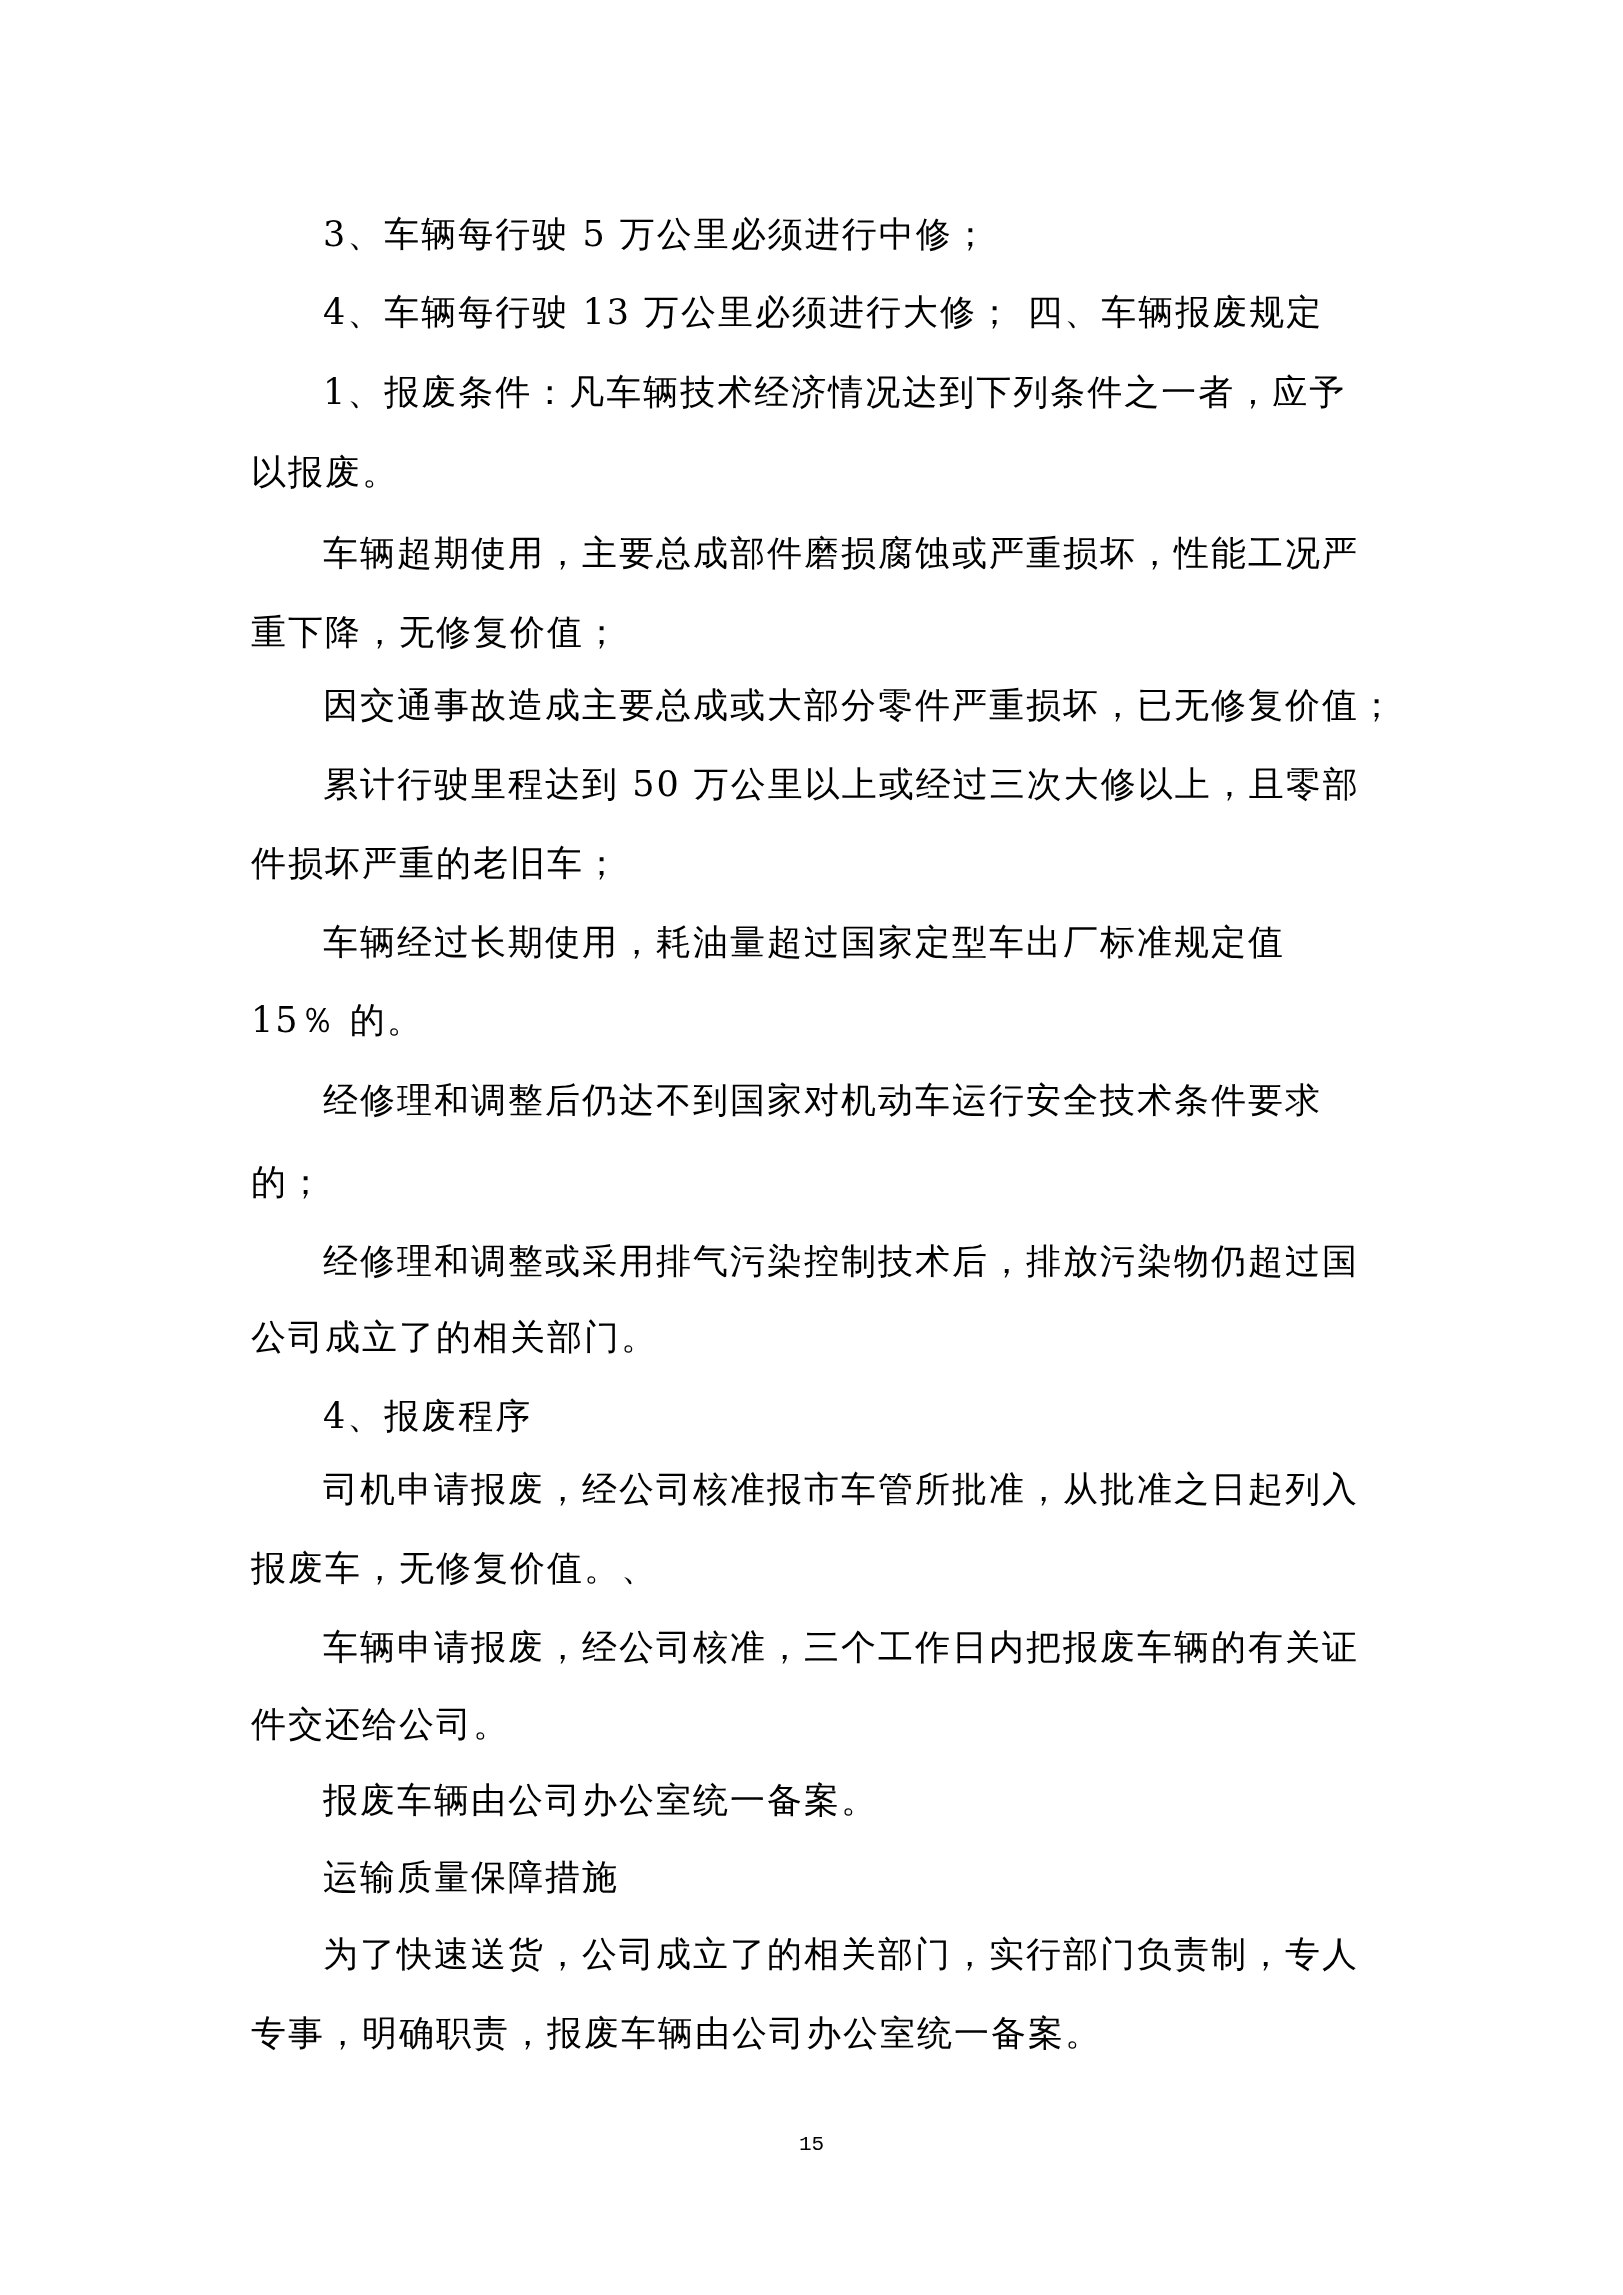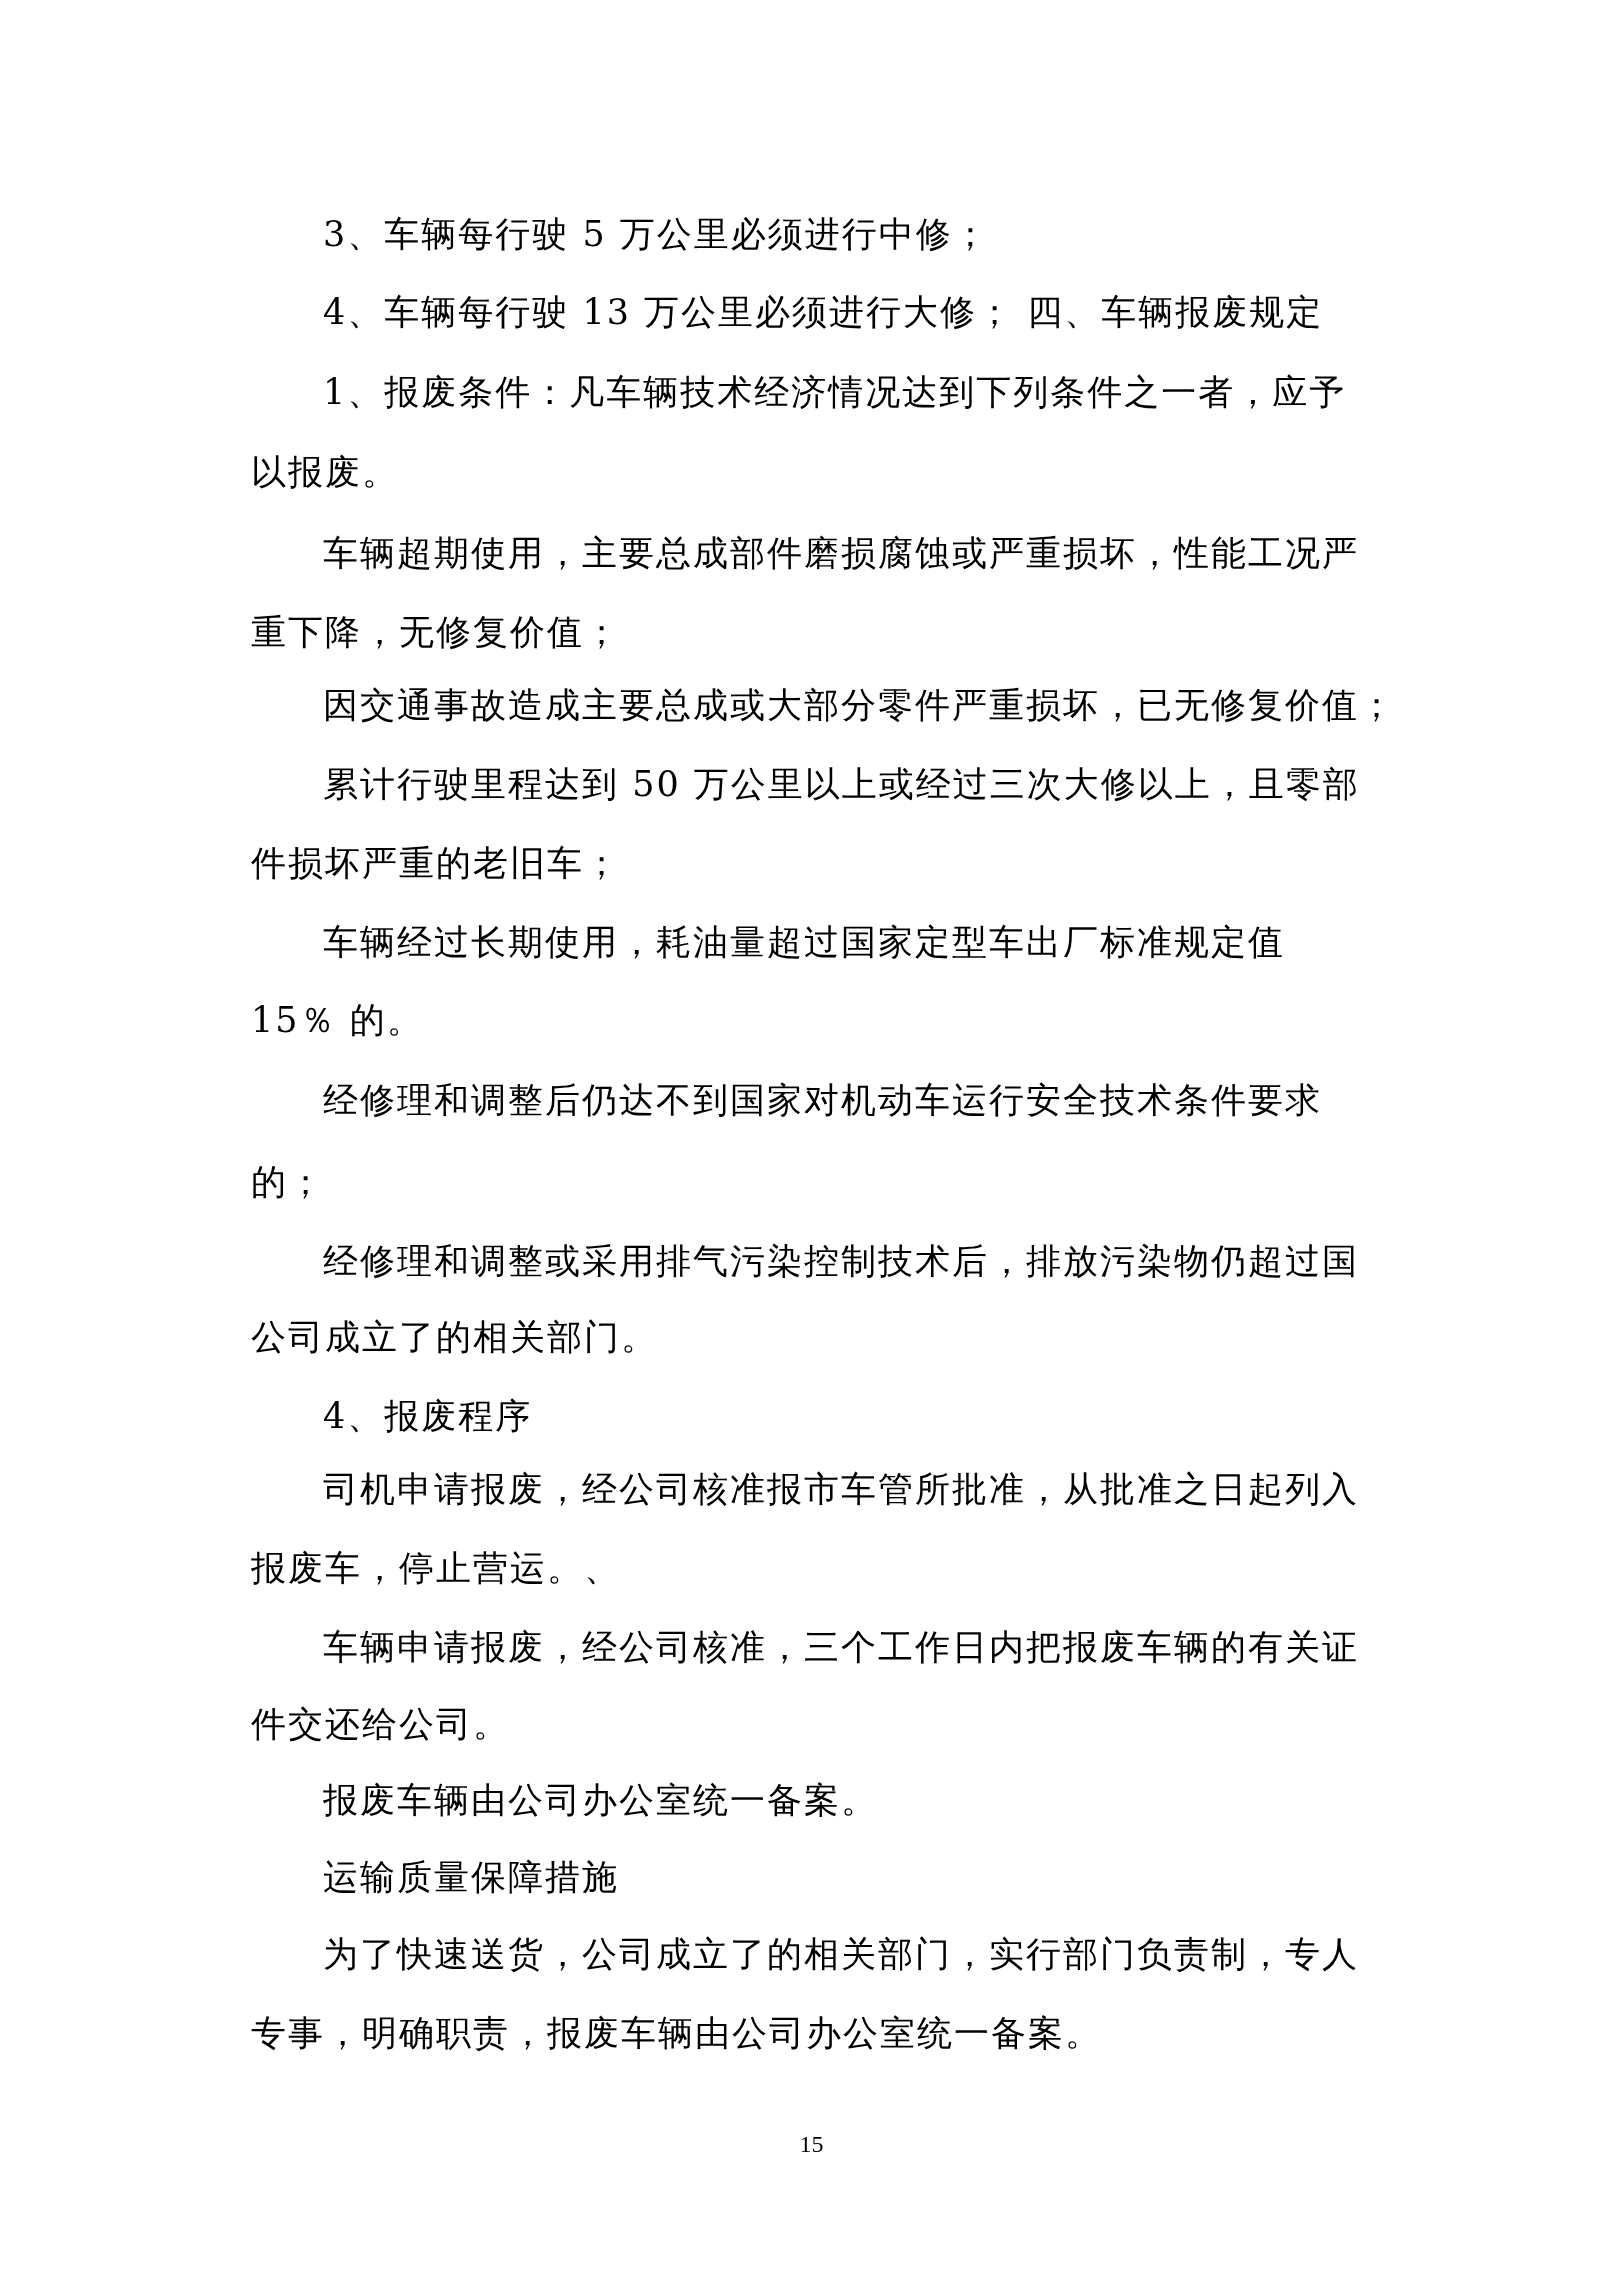--- a/index.html
+++ b/index.html
@@ -33,22 +33,22 @@
     white-space: nowrap;
     letter-spacing: 2px;
   }
   .line.indent { left: 323px; width: 1067px; }
   .page-number {
     position: absolute;
     left: 0;
     width: 1623px;
     top: 2130px;
     text-align: center;
-    font-family: Liberation Serif, serif;
-    font-size: 24px;
+    font-family: Liberation Mono, monospace;
+    font-size: 21px;
     line-height: 29px;
   }
 </style>
 </head>
 <body>
 
 <div class="page">
   <div class="line indent" style="top:211px">3、车辆每行驶 5 万公里必须进行中修；</div>
   <div class="line indent" style="top:289px">4、车辆每行驶 13 万公里必须进行大修；  四、车辆报废规定</div>
   <div class="line indent" style="top:369px">1、报废条件：凡车辆技术经济情况达到下列条件之一者，应予</div>
@@ -59,21 +59,21 @@
   <div class="line indent" style="top:761px">累计行驶里程达到 50 万公里以上或经过三次大修以上，且零部</div>
   <div class="line" style="top:840px">件损坏严重的老旧车；</div>
   <div class="line indent" style="top:919px">车辆经过长期使用，耗油量超过国家定型车出厂标准规定值</div>
   <div class="line" style="top:997px">15％ 的。</div>
   <div class="line indent" style="top:1077px">经修理和调整后仍达不到国家对机动车运行安全技术条件要求</div>
   <div class="line" style="top:1159px">的；</div>
   <div class="line indent" style="top:1238px">经修理和调整或采用排气污染控制技术后，排放污染物仍超过国</div>
   <div class="line" style="top:1314px">公司成立了的相关部门。</div>
   <div class="line indent" style="top:1393px">4、报废程序</div>
   <div class="line indent" style="top:1466px">司机申请报废，经公司核准报市车管所批准，从批准之日起列入</div>
-  <div class="line" style="top:1545px">报废车，停止营运。、</div>
+  <div class="line" style="top:1545px">报废车，无修复价值。、</div>
   <div class="line indent" style="top:1624px">车辆申请报废，经公司核准，三个工作日内把报废车辆的有关证</div>
   <div class="line" style="top:1701px">件交还给公司。</div>
   <div class="line indent" style="top:1777px">报废车辆由公司办公室统一备案。</div>
   <div class="line indent" style="top:1854px">运输质量保障措施</div>
   <div class="line indent" style="top:1931px">为了快速送货，公司成立了的相关部门，实行部门负责制，专人</div>
   <div class="line" style="top:2010px">专事，明确职责，报废车辆由公司办公室统一备案。</div>
 
   <div class="page-number">15</div>
 </div>
 

